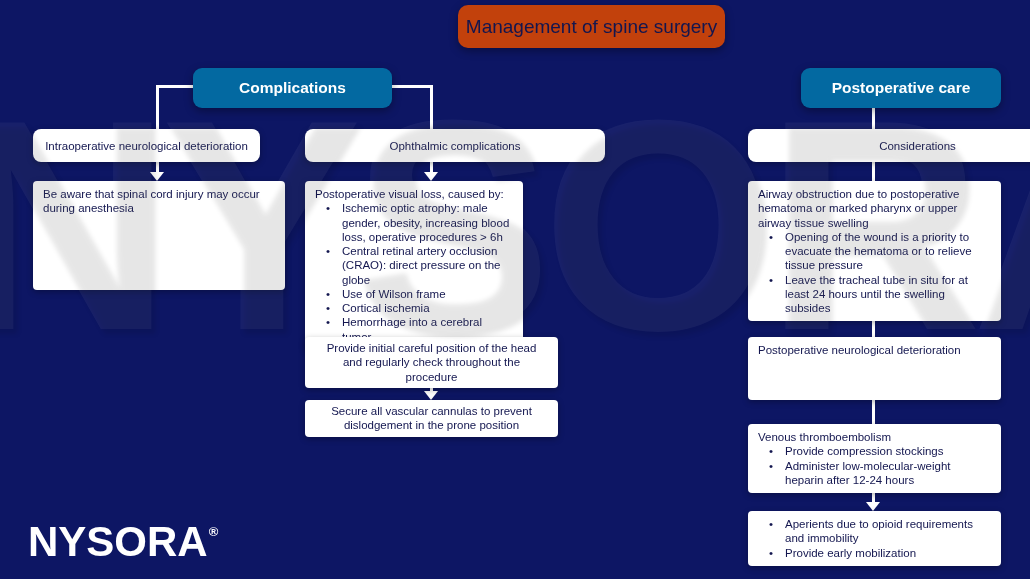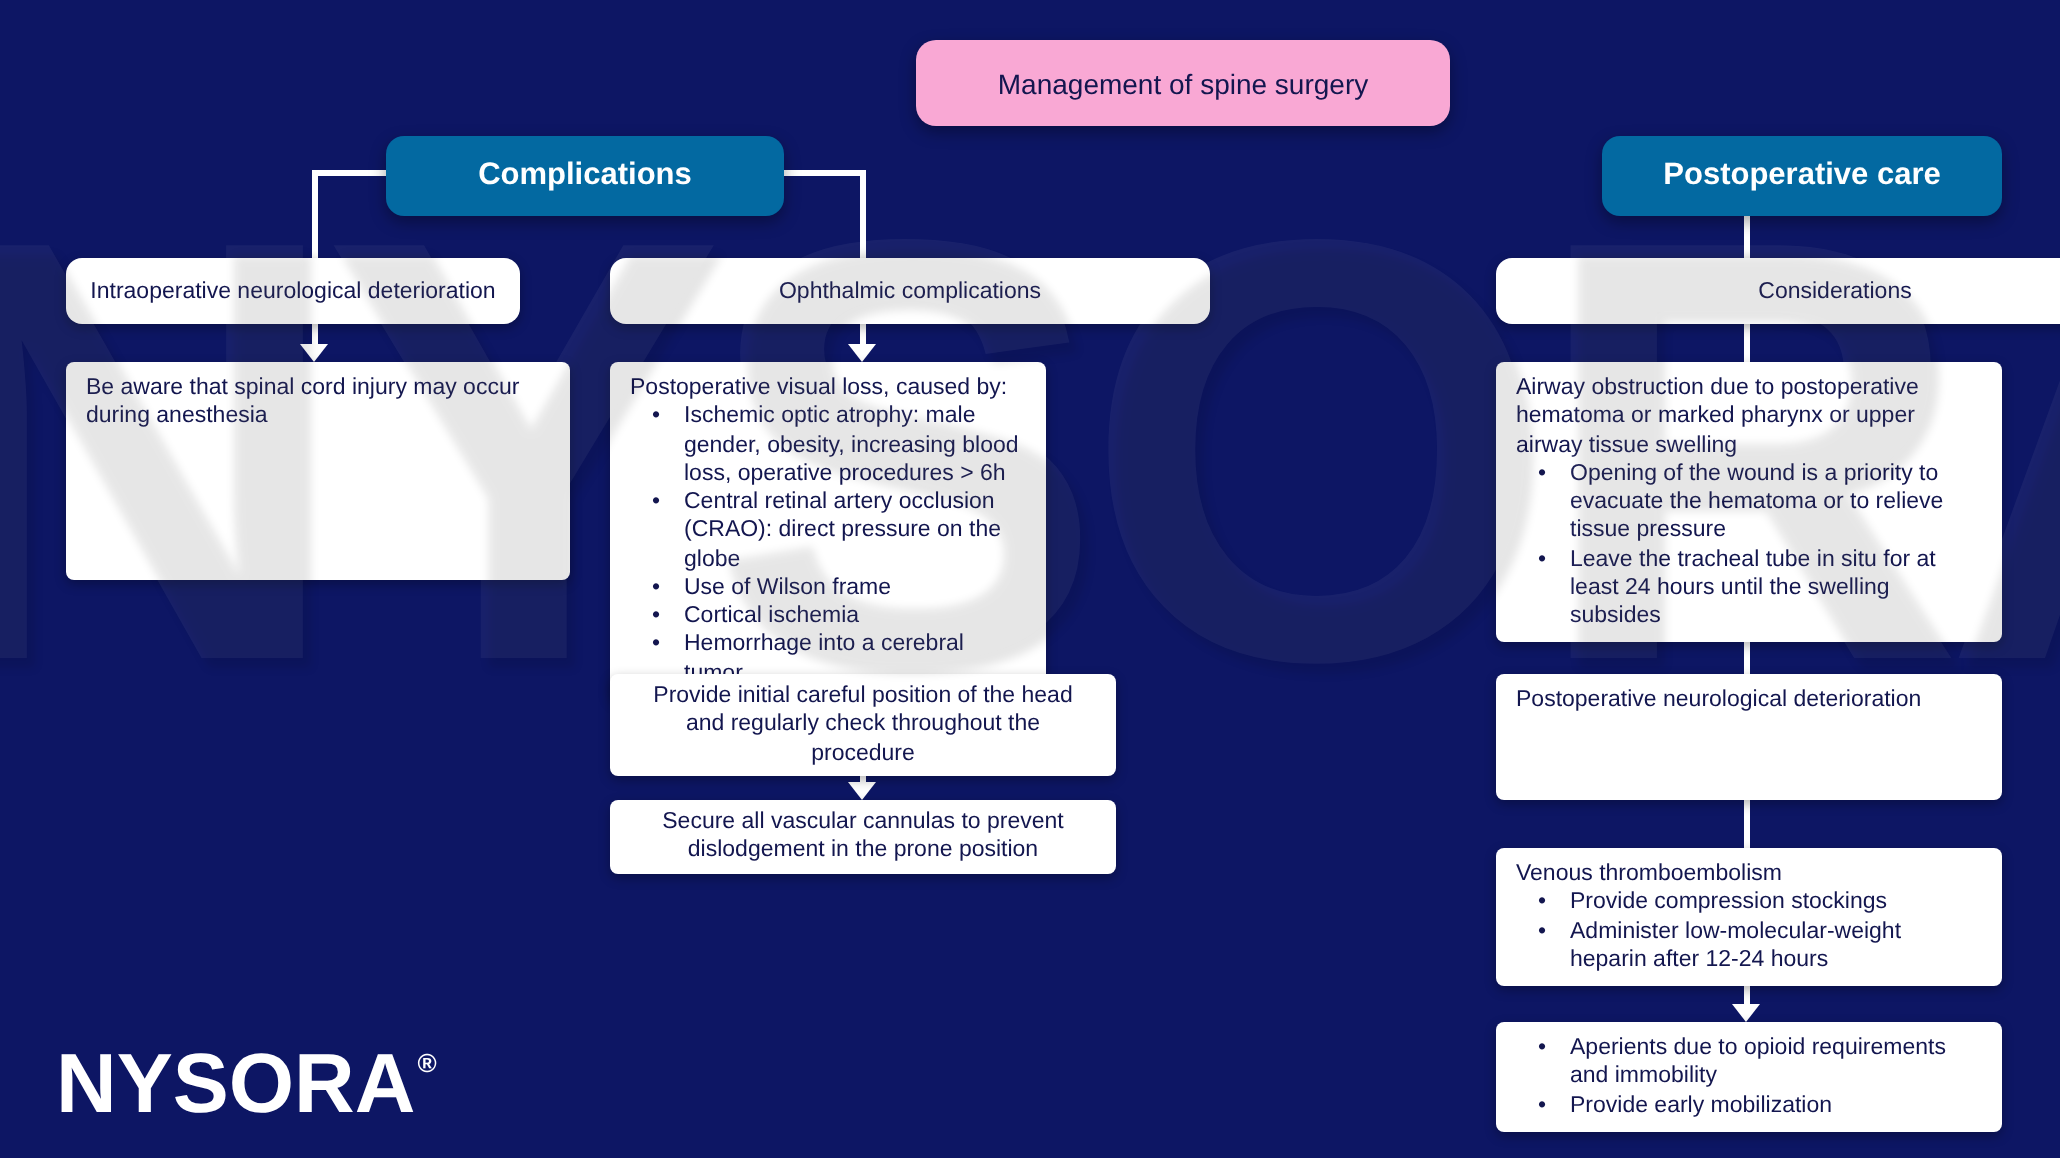--- a/index.html
+++ b/index.html
@@ -10,24 +10,24 @@
   }
   .watermark {
     position:absolute; left:-45px; top:75px;
     font-size:300px; font-weight:bold; line-height:1;
     color:rgba(255,255,255,0.05);
     text-shadow:4px 5px 5px rgba(0,0,0,0.10);
     letter-spacing:-10px; white-space:nowrap;
     z-index:4; pointer-events:none;
   }
   .titlebox {
-    position:absolute; left:458px; top:20px; width:267px; height:43px;
-    background:#f9a8d4; border-radius:10px;
+    position:absolute; left:458px; top:5px; width:267px; height:43px;
+    background:#c2410c; border-radius:10px;
     display:flex; align-items:center; justify-content:center;
-    font-size:14px; color:#13164f; z-index:3;
+    font-size:19px; color:#13164f; z-index:3;
     box-shadow:0 3px 8px rgba(0,0,0,0.35);
   }
   .hdr {
     position:absolute; height:40px; background:#0369a1; border-radius:9px;
     display:flex; align-items:center; justify-content:center;
     color:#ffffff; font-size:15.5px; font-weight:bold; z-index:3;
     box-shadow:0 3px 8px rgba(0,0,0,0.35);
   }
   .labelbox {
     position:absolute; height:33px; background:#ffffff; border-radius:8px;

